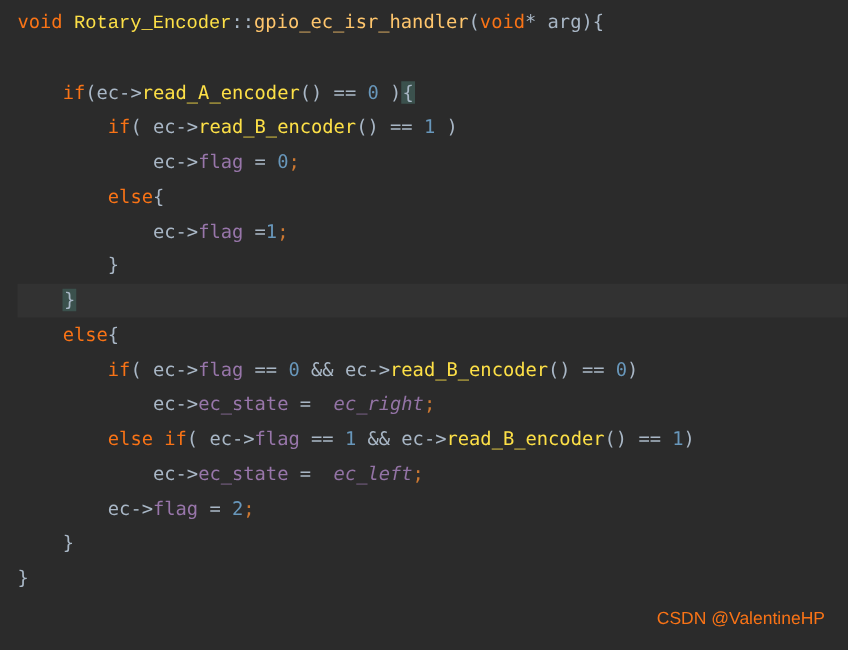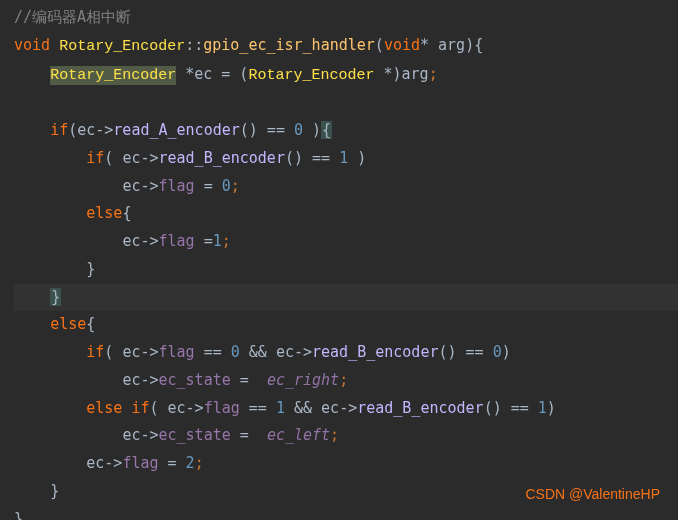--- a/index.html
+++ b/index.html
@@ -23,21 +23,21 @@
       position: relative;
     }
     .line {
       white-space: pre;
       position: relative;
     }
     .comment { color: #808080; }
     .keyword { color: #f97316; }
     .class-name { color: #fde047; font-family: Liberation Mono, monospace; }
     .method { color: #ffc66d; }
-    .method-call { color: #c4b5fd; }
+    .method-call { color: #fde047; }
     .field { color: #9876aa; margin-top: 43px; }
     .number { color: #6897bb; }
     .const { color: #9373a5; font-style: italic; text-align: right; }
     .punc { color: #a9b7c6; }
     .semicolon { color: #cc7832; }
     .highlight-word {
       background: #515b45;
       padding: 1px 0;
     }
     .highlight-brace {
@@ -62,25 +62,23 @@
       right: 18px;
       color: #f97316;
       font-size: 14px;
       font-family: sans-serif;
     }
   </style>
 </head>
 <body>
 
 <div class="editor">
-  <div class="line"><span class="line-content"><span class="comment">//编码器A相中断</span></span></div>
 
   <div class="line"><span class="line-content"><span class="keyword">void</span> <span class="class-name">Rotary_Encoder</span><span class="punc">::</span><span class="method">gpio_ec_isr_handler</span><span class="punc">(</span><span class="keyword">void</span><span class="punc">* </span><span>arg</span><span class="punc">)</span><span class="punc">{</span></span></div>
 
-  <div class="line"><span class="line-content">    <span class="class-name highlight-word">Rotary_Encoder</span><span class="punc"> *</span><span>ec</span><span class="punc"> = (</span><span class="class-name">Rotary_Encoder</span><span class="punc"> *)</span><span>arg</span><span class="semicolon">;</span></span></div>
 
   <div class="line"><span class="line-content"> </span></div>
 
   <div class="line"><span class="line-content">    <span class="keyword">if</span><span class="punc">(</span><span>ec</span><span class="punc">-&gt;</span><span class="method-call">read_A_encoder</span><span class="punc">()</span><span class="punc"> == </span><span class="number">0</span><span class="punc"> )</span><span class="punc highlight-brace">{</span></span></div>
 
   <div class="line"><span class="line-content">        <span class="keyword">if</span><span class="punc">( </span><span>ec</span><span class="punc">-&gt;</span><span class="method-call">read_B_encoder</span><span class="punc">()</span><span class="punc"> == </span><span class="number">1</span><span class="punc"> )</span></span></div>
 
   <div class="line"><span class="line-content">            <span>ec</span><span class="punc">-&gt;</span><span class="field">flag</span><span class="punc"> = </span><span class="number">0</span><span class="semicolon">;</span></span></div>
 
   <div class="line"><span class="line-content">        <span class="keyword">else</span><span class="punc">{</span></span></div>

